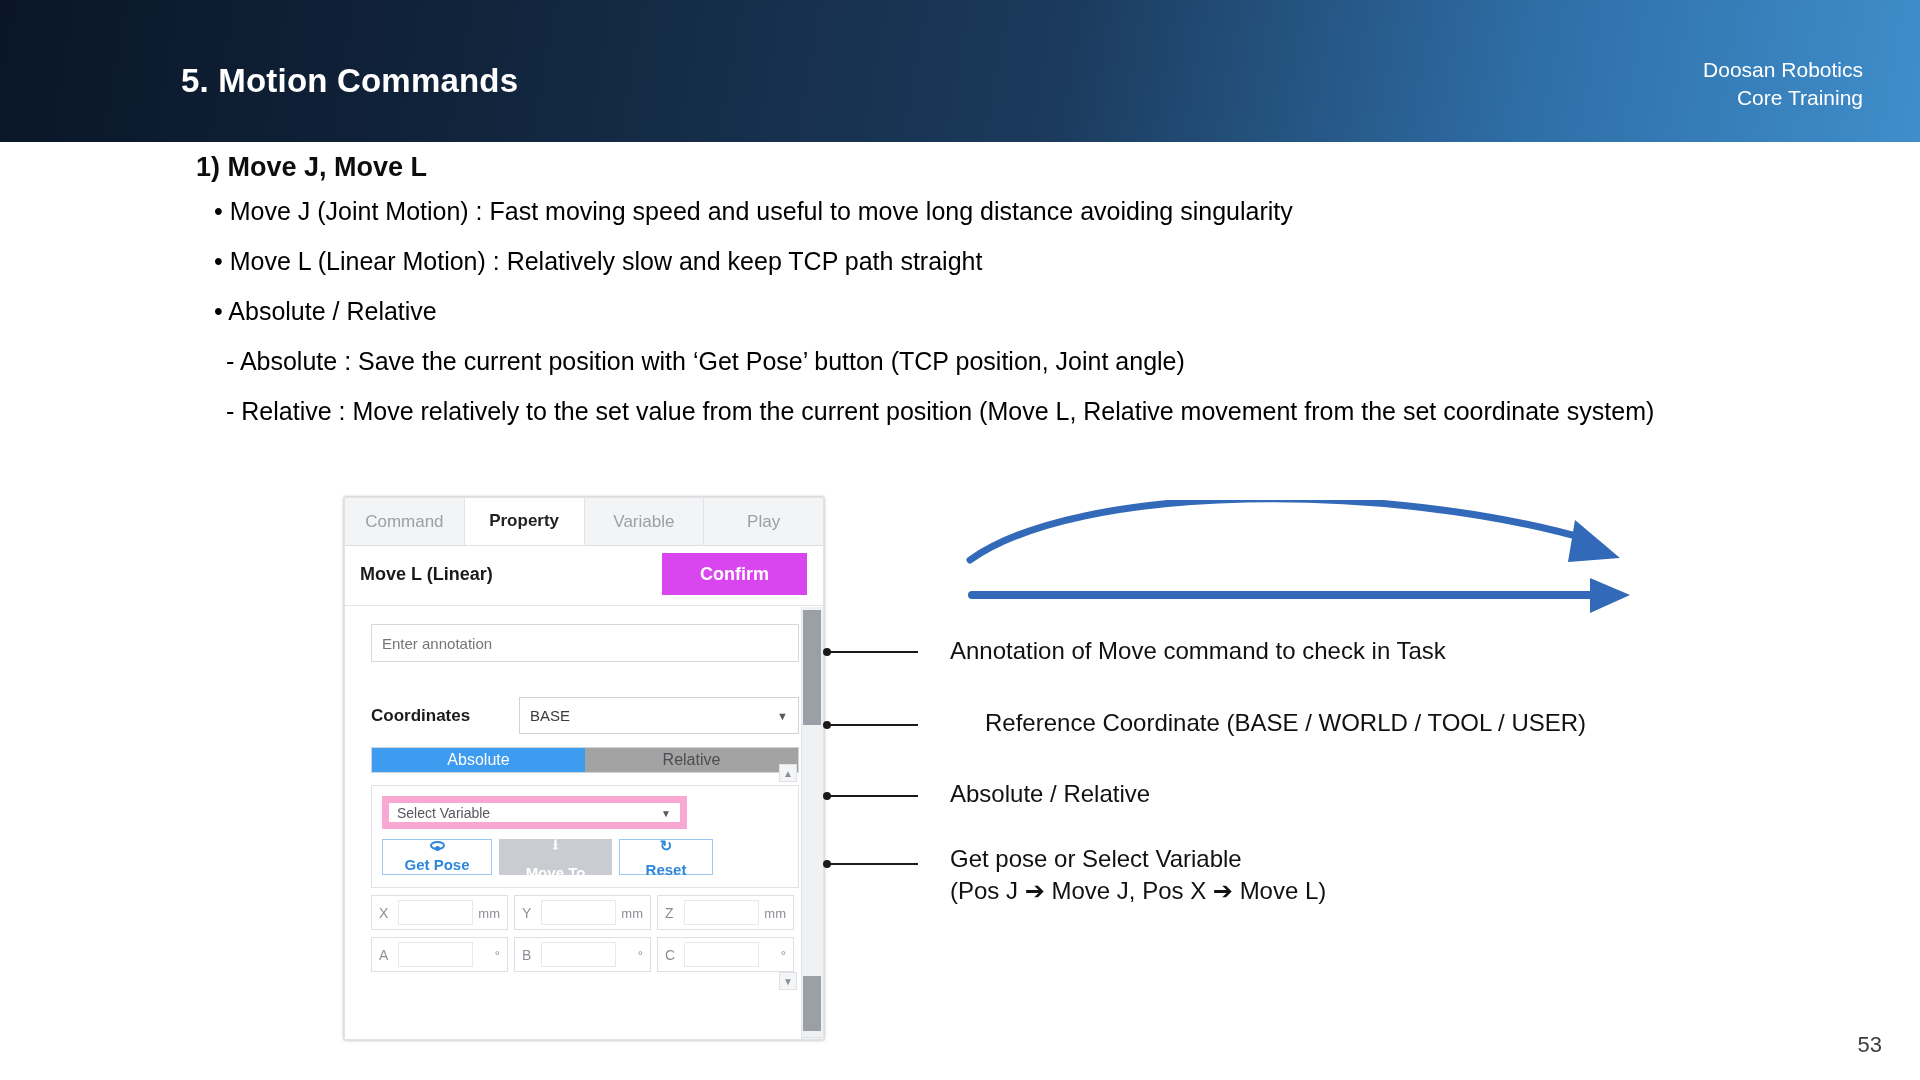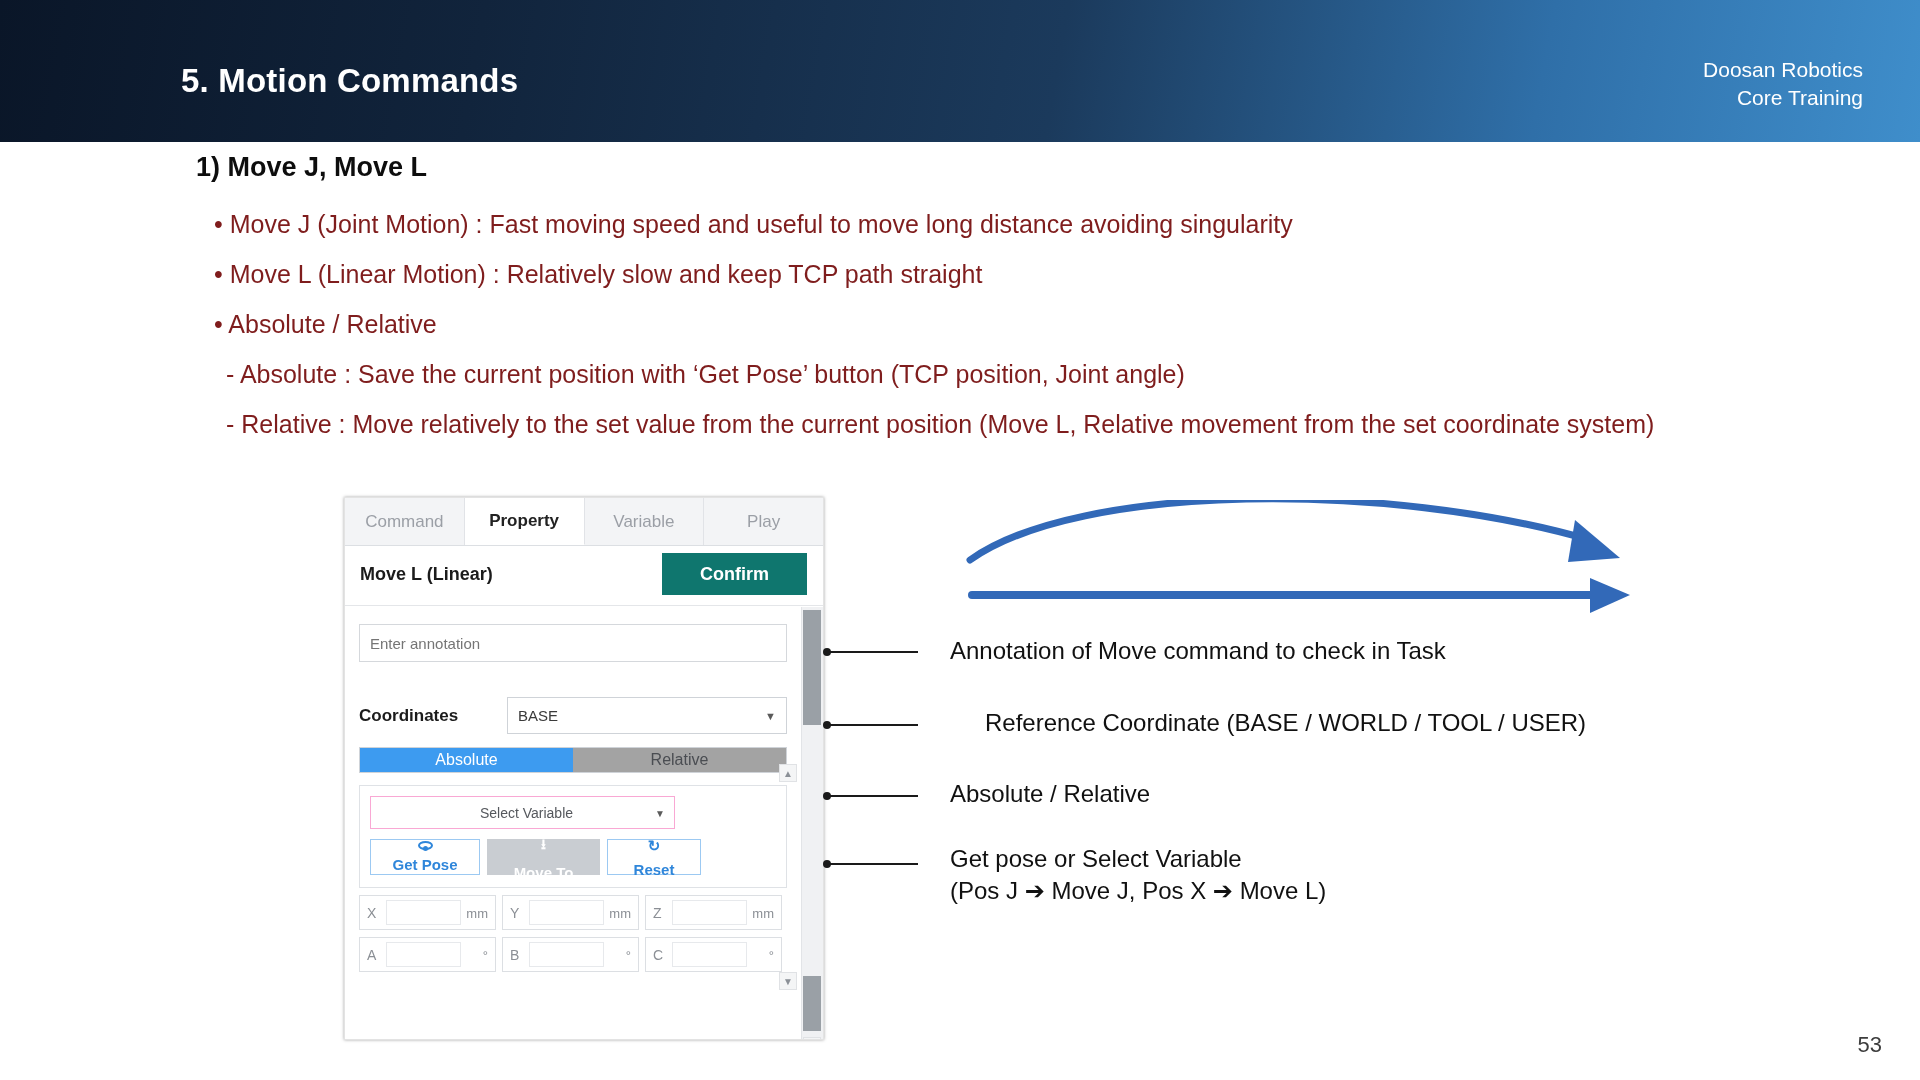--- a/index.html
+++ b/index.html
@@ -41,23 +41,23 @@
   
   .sec-title {
     position: absolute;
     left: 196px; top: 152px;
     font-size: 27px;
     font-weight: bold;
     color: #0d0d0d;
   }
   .bullets {
     position: absolute;
-    left: 214px; top: 199px;
+    left: 214px; top: 186px;
     width: 1520px;
-    color: #7f1d1d;
+    color: #000000;
   }
   .bullets .line {
     font-size: 25px;
     line-height: 50px;
     white-space: nowrap;
   }
   .bullets .line.indent { padding-left: 12px; }
   .bullets .line.wrap { white-space: normal; }
 
   
@@ -104,35 +104,36 @@
     position: absolute;
     left: 15px; top: 18px;
     font-size: 18px;
     font-weight: bold;
     color: #1b1b1b;
   }
   .confirm-btn {
     position: absolute;
     right: 16px; top: 7px;
     width: 145px; height: 42px;
-    background: #0f766e;
+    background: #d946ef;
     color: #ffffff;
     font-size: 18px;
     font-weight: bold;
     display: flex;
     align-items: center;
     justify-content: center;
     border: none;
     font-family: "Liberation Sans", sans-serif;
   }
 
   .panel-body {
     position: relative;
     padding: 18px 8px 0 14px;
     height: 434px;
+    margin-left: 12px;
   }
   .annot-input {
     width: 428px; height: 38px;
     border: 1px solid #d5d8dc;
     background: #fff;
     font-size: 15px;
     color: #b3b6bb;
     padding: 0 10px;
     font-family: "Liberation Sans", sans-serif;
   }
@@ -189,28 +190,27 @@
   .varbox {
     margin-top: 12px;
     width: 428px;
     border: 1px solid #dfe2e6;
     background: #fff;
     padding: 10px 10px 12px 10px;
   }
   .varselect {
     position: relative;
     width: 305px; height: 33px;
-    border: 1px solid #f9a8d4;
+    border: 7px solid #f9a8d4;
     font-size: 14px;
     color: #55585d;
     display: flex;
     align-items: center;
     padding-left: 8px;
     background: #fff;
-    justify-content: center;
   }
   .varselect .caret {
     position: absolute; right: 9px; top: 50%;
     transform: translateY(-50%);
     font-size: 10px; color: #5a5a5a;
   }
   .btnrow {
     margin-top: 10px;
     display: flex;
     gap: 7px;

